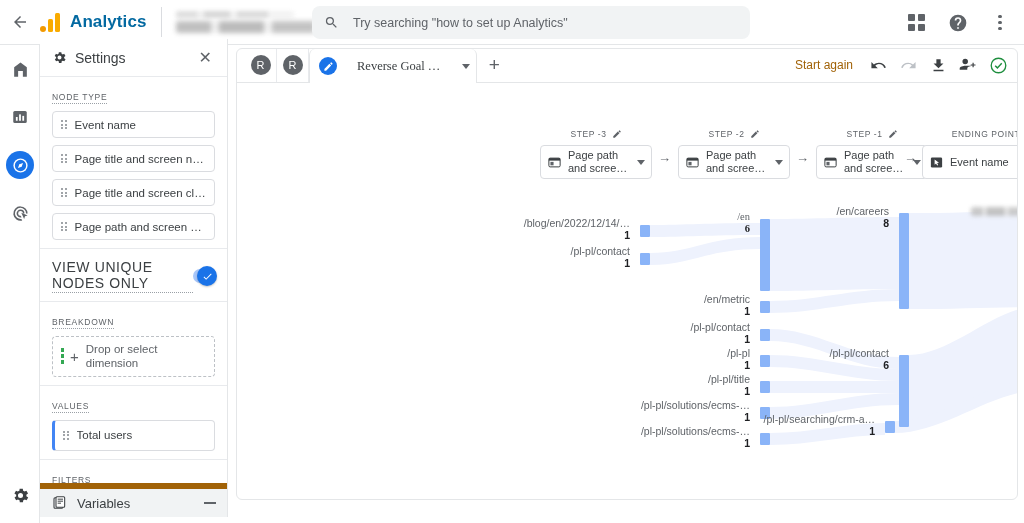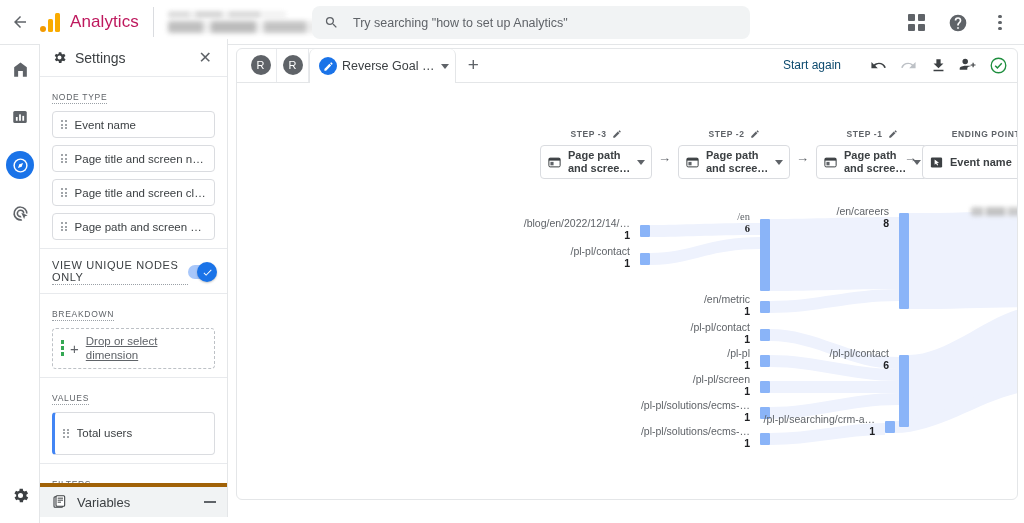--- a/index.html
+++ b/index.html
@@ -23,21 +23,21 @@
   .back-arrow {
     width: 40px; height: 45px; display: flex; align-items: center; justify-content: center;
     color: #5f6368; font-size: 17px; cursor: pointer;
   }
   .ga-logo { display: flex; align-items: flex-end; gap: 2px; height: 20px; margin-right: 10px; }
   .ga-logo i { display: block; width: 5px; border-radius: 1.5px; background: #f9ab00; }
   .ga-logo i.b1 { height: 8px; background: #f29900; border-radius: 50%; width: 6px; height: 6px; }
   .ga-logo i.b2 { height: 13px; background: #f9ab00; }
   .ga-logo i.b3 { height: 19px; background: #f9ab00; }
   .brand {
-    font-size: 17px; color: #be185d; letter-spacing: .1px; font-weight: 400;
+    font-size: 17px; color: #0369a1; letter-spacing: .1px; font-weight: 700;
   }
   .prop-wrap { margin-left: 14px; padding-left: 14px; border-left: 1px solid #dadce0; height: 30px;
                display: flex; flex-direction: column; justify-content: center; }
   .blur-sm {
     height: 7px; width: 118px; border-radius: 2px; margin-bottom: 3px;
     background: linear-gradient(90deg,#d8d8d8 0 18%, #ececec 18% 24%, #cfcfcf 24% 46%, #efefef 46% 52%, #d4d4d4 52% 78%, #f0f0f0 78% 100%);
     filter: blur(2.2px); opacity: .85;
   }
   .blur-lg {
     height: 12px; width: 160px; border-radius: 2px;
@@ -95,82 +95,82 @@
   .chip {
     border: 1px solid #dadce0; border-radius: 4px; height: 27px;
     display: flex; align-items: center; padding: 0 8px; margin-bottom: 7px; cursor: pointer; background: #fff;
   }
   .chip:last-child { margin-bottom: 0; }
   .grip { display: grid; grid-template-columns: 2px 2px; grid-gap: 1.6px; margin-right: 8px; }
   .grip span { width: 2px; height: 2px; background: #80868b; border-radius: 50%; }
   .chip-text { font-size: 11.5px; color: #3c4043; white-space: nowrap; overflow: hidden; text-overflow: ellipsis; }
   .toggle-row { display: flex; align-items: center; justify-content: space-between; padding-top: 1px; }
   .toggle-label {
-    font-size: 11px; letter-spacing: .6px; color: #3c4043; text-transform: uppercase;
+    font-size: 14px; letter-spacing: .6px; color: #3c4043; text-transform: uppercase;
     border-bottom: 1px dotted #9aa0a6; padding-bottom: 1px;
   }
   .switch { width: 32px; height: 14px; border-radius: 7px; background: #a8c7fa; position: relative; cursor: pointer; }
   .switch .knob {
     position: absolute; right: -2px; top: -3px; width: 20px; height: 20px; border-radius: 50%;
     background: #1a73e8; display: flex; align-items: center; justify-content: center;
     box-shadow: 0 1px 2px rgba(60,64,67,.3);
   }
   .dash-chip {
     border: 1px dashed #bdc1c6; border-radius: 4px; min-height: 30px;
     display: flex; align-items: center; padding: 5px 8px; cursor: pointer;
   }
   .greenbars { display: flex; flex-direction: column; gap: 2px; margin-right: 6px; }
   .greenbars span { width: 3px; height: 4px; background: #34a853; display: block; }
   .plus-sm { color: #5f6368; font-size: 15px; margin-right: 7px; line-height: 1; }
-  .dash-text { font-size: 11.5px; color: #5f6368; line-height: 1.25; text-decoration: underline; }
-  .val-chip { border: 1px solid #dadce0; border-left: 3px solid #4285f4; border-radius: 4px; height: 43px;
+  .dash-text { font-size: 11.5px; color: #5f6368; line-height: 1.25; }
+  .val-chip { border: 1px solid #dadce0; border-left: 3px solid #4285f4; border-radius: 4px; height: 31px;
               display: flex; align-items: center; padding: 0 8px; background: #fff; cursor: pointer; }
   .variables-bar {
     position: absolute; bottom: 0; left: 0; width: 188px; height: 34px; background: #f1f3f4;
-    border-top: 4px solid #a16207; display: flex; align-items: center; padding: 0 12px; cursor: pointer;
+    border-top: 6px solid #a16207; display: flex; align-items: center; padding: 0 12px; cursor: pointer;
   }
   .variables-bar .vtxt { font-size: 13px; color: #3c4043; flex: 1; margin-left: 9px; }
   .minus { width: 12px; height: 1.5px; background: #5f6368; }
 
   
   .canvas {
     position: absolute; left: 236px; top: 48px; width: 782px; height: 452px;
     background: #fff; border: 1px solid #e4e6e8; border-radius: 6px; overflow: hidden;
   }
   .tabbar { height: 34px; display: flex; align-items: flex-end; border-bottom: 1px solid #e4e6e8; padding-left: 8px; }
   .tab-av {
     width: 32px; height: 34px; display: flex; align-items: center; justify-content: center; cursor: pointer;
     border-right: 1px solid #e8eaed;
   }
   .av-circle {
     width: 20px; height: 20px; border-radius: 50%; background: #5f6368; color: #fff;
     font-size: 11px; display: flex; align-items: center; justify-content: center; font-weight: 500;
   }
   .tab-active {
-    height: 34px; display: flex; align-items: center; padding: 0 6px 0 9px; gap: 5px;
+    height: 34px; display: flex; align-items: center; padding: 0 6px 0 9px; gap: 20px;
     background: #fff; border-left: 1px solid #e4e6e8; border-right: 1px solid #e4e6e8;
-    border-radius: 6px 6px 0 0; margin-bottom: -1px; cursor: pointer;
+    border-radius: 6px 6px 0 0; margin-bottom: -1px; cursor: pointer; font-family: Liberation Serif, serif;
   }
   .pencil-circle { width: 18px; height: 18px; border-radius: 50%; background: #1a73e8;
                    display: flex; align-items: center; justify-content: center; }
   .tab-label { font-size: 12.5px; color: #3c4043; white-space: nowrap; }
   .caret { width: 0; height: 0; border-left: 4px solid transparent; border-right: 4px solid transparent;
            border-top: 5px solid #5f6368; margin-left: 2px; }
   .tab-plus { width: 34px; height: 34px; display: flex; align-items: center; justify-content: center;
               color: #5f6368; font-size: 19px; cursor: pointer; }
   .toolbar-right { margin-left: auto; height: 34px; display: flex; align-items: center; gap: 4px; padding-right: 6px; }
-  .start-again { color: #0c4a6e; font-size: 12px; cursor: pointer; margin-right: 20px; }
+  .start-again { color: #a16207; font-size: 12px; cursor: pointer; margin-right: 8px; }
   .tb-icon { width: 26px; height: 26px; display: flex; align-items: center; justify-content: center; cursor: pointer; }
 
   .segment-row { padding: 10px 18px 0 18px; }
   .segment-label { font-size: 11.5px; color: #3c4043; padding-bottom: 5px; }
   .segment-rule { height: 1px; background: #dadce0; width: 578px; }
 
   
-  .steps { position: absolute; left: 0; top: 78px; width: 782px; height: 50px; font-weight: bold; }
+  .steps { position: absolute; left: 0; top: 78px; width: 782px; height: 50px; }
   .step-col { position: absolute; top: 0; }
   .step-cap {
     font-size: 8.5px; letter-spacing: .6px; color: #5f6368; text-transform: uppercase;
     text-align: center; display: flex; align-items: center; justify-content: center; gap: 5px; height: 13px;
   }
   .step-box {
     margin-top: 5px; width: 112px; height: 34px; border: 1px solid #dadce0; border-radius: 4px;
     background: #fff; display: flex; align-items: center; padding: 0 6px; cursor: pointer;
   }
   .step-box .dim-txt { font-size: 11px; color: #3c4043; line-height: 1.15; flex: 1; margin-left: 6px;
@@ -593,21 +593,21 @@
       </div>
 
       <div class="node-bar" style="left:523px; top:178px; height:12px;"></div>
       <div class="node-label" style="right:269px; top:170px;">
         <span>/pl-pl</span>
         <span class="node-value">1</span>
       </div>
 
       <div class="node-bar" style="left:523px; top:204px; height:12px;"></div>
       <div class="node-label" style="right:269px; top:196px;">
-        <span>/pl-pl/screen</span>
+        <span>/pl-pl/title</span>
         <span class="node-value">1</span>
       </div>
 
       <div class="node-bar" style="left:523px; top:230px; height:12px;"></div>
       <div class="node-label" style="right:269px; top:222px;">
         <span>/pl-pl/solutions/ecms-…</span>
         <span class="node-value">1</span>
       </div>
 
       <div class="node-bar" style="left:523px; top:256px; height:12px;"></div>

